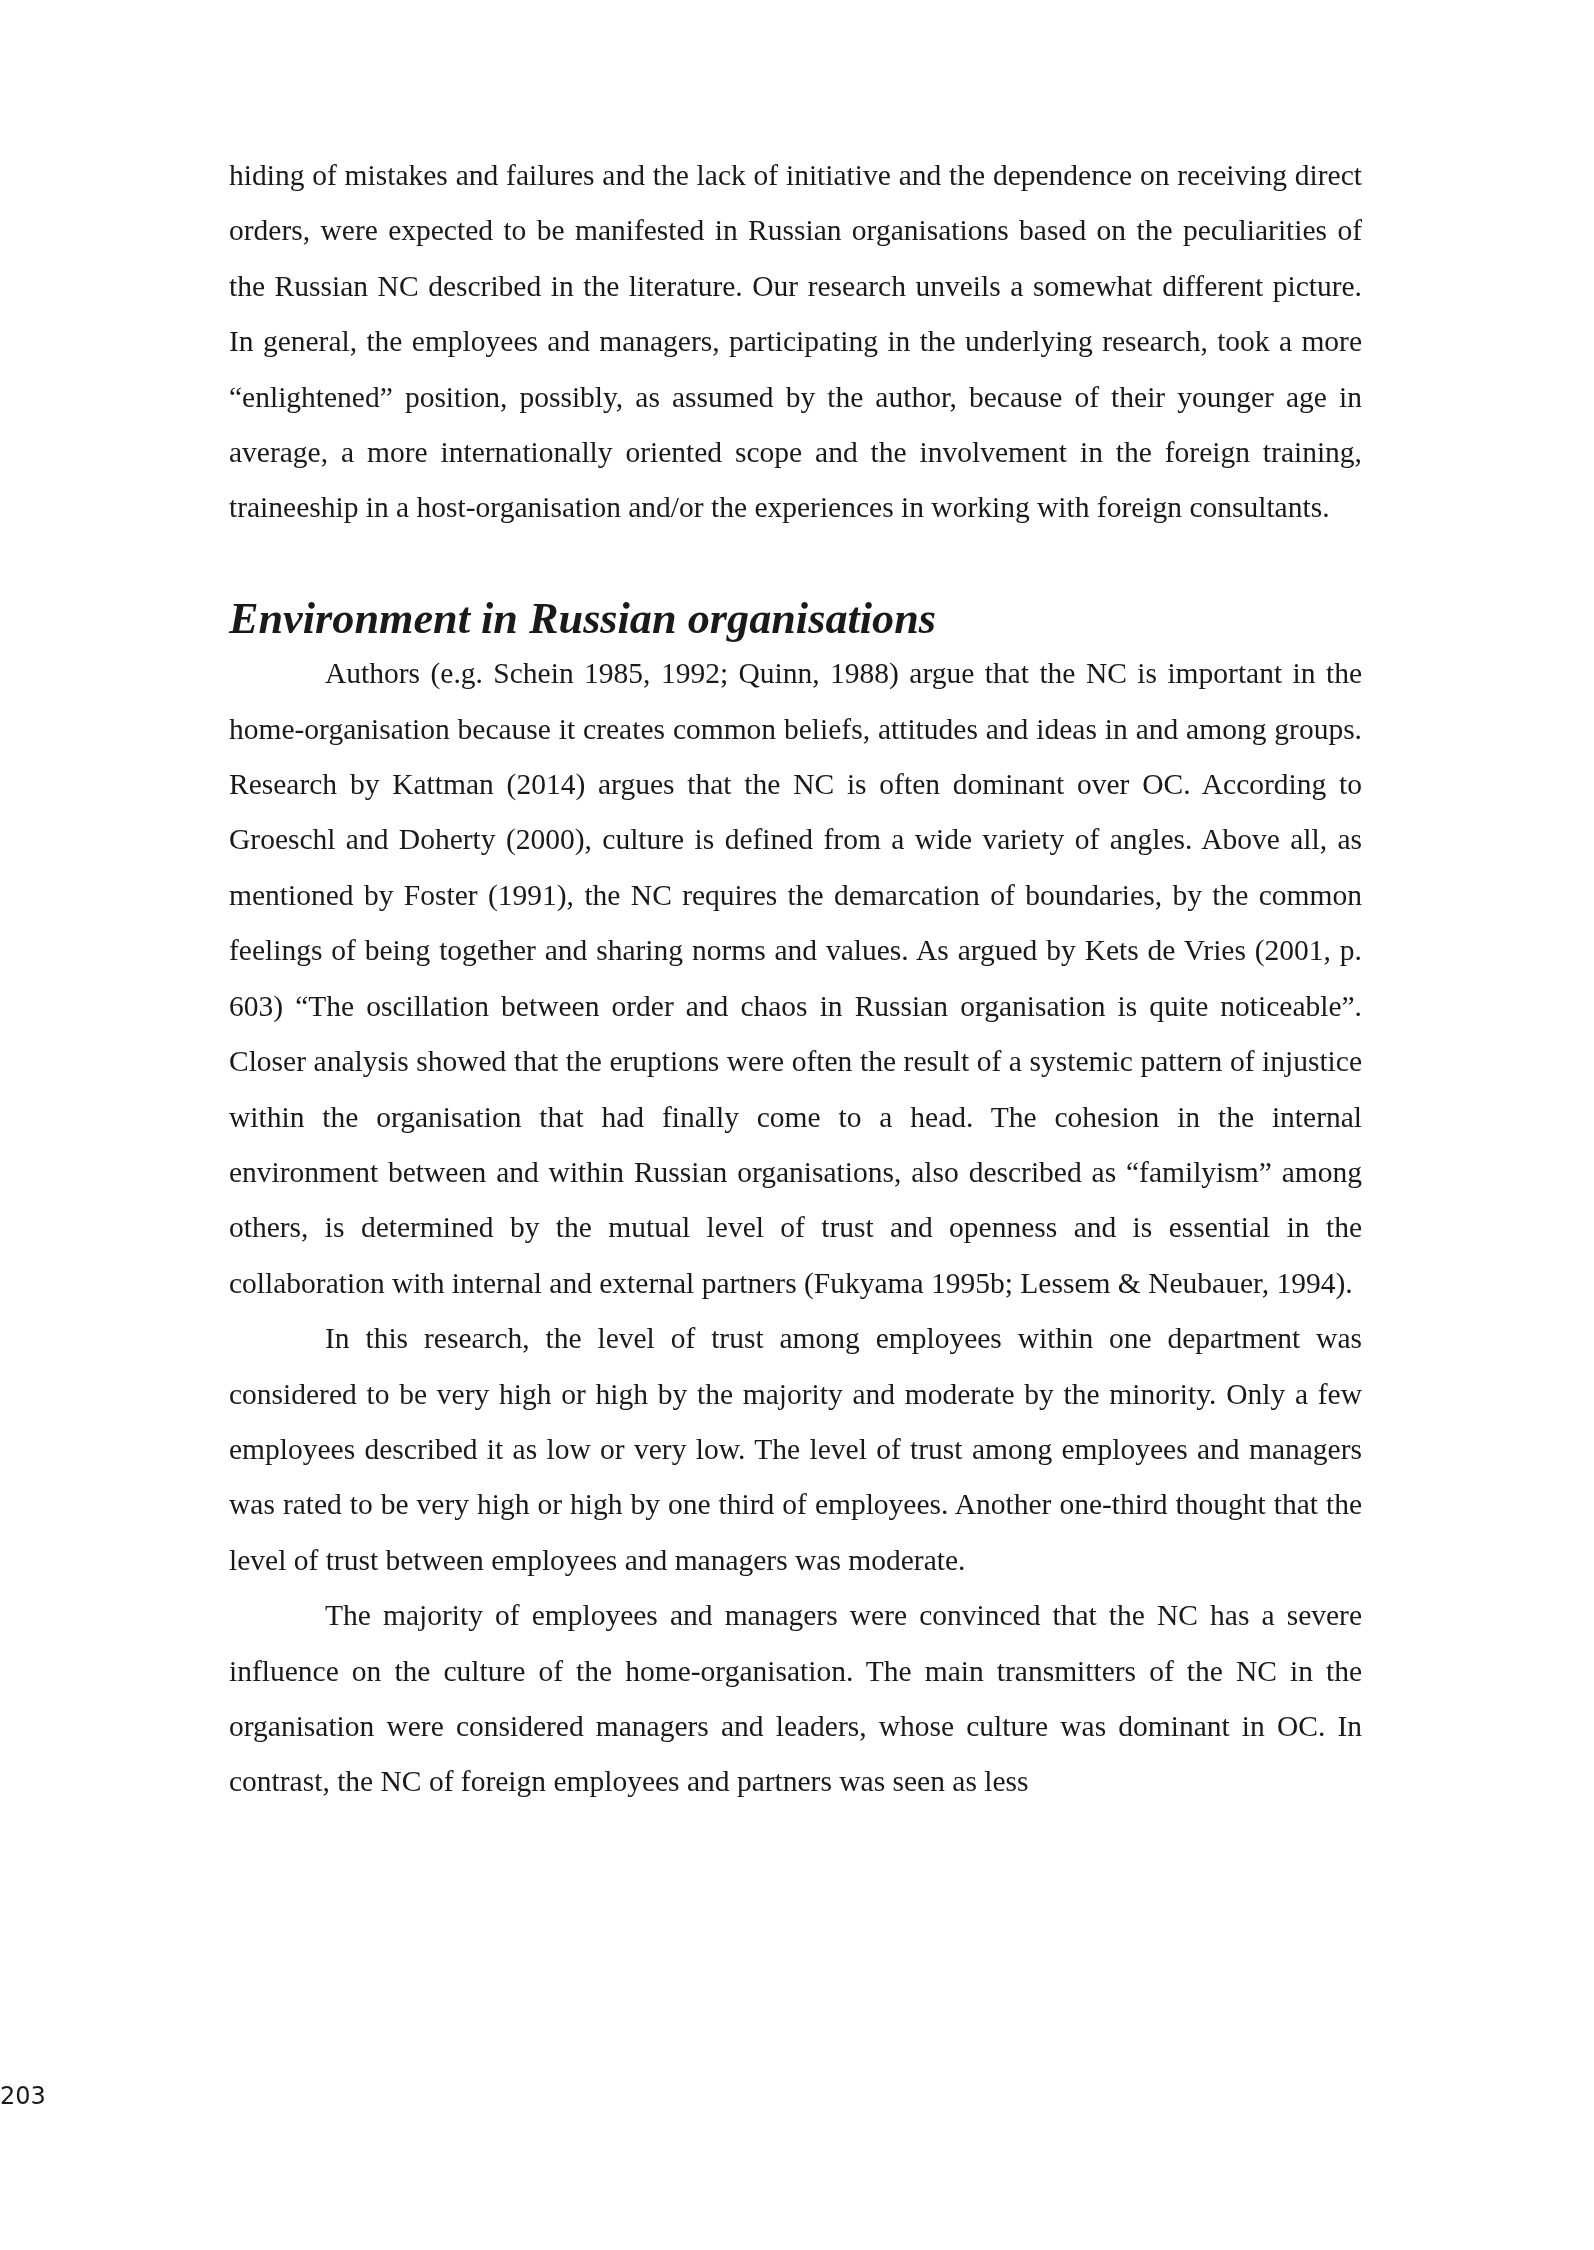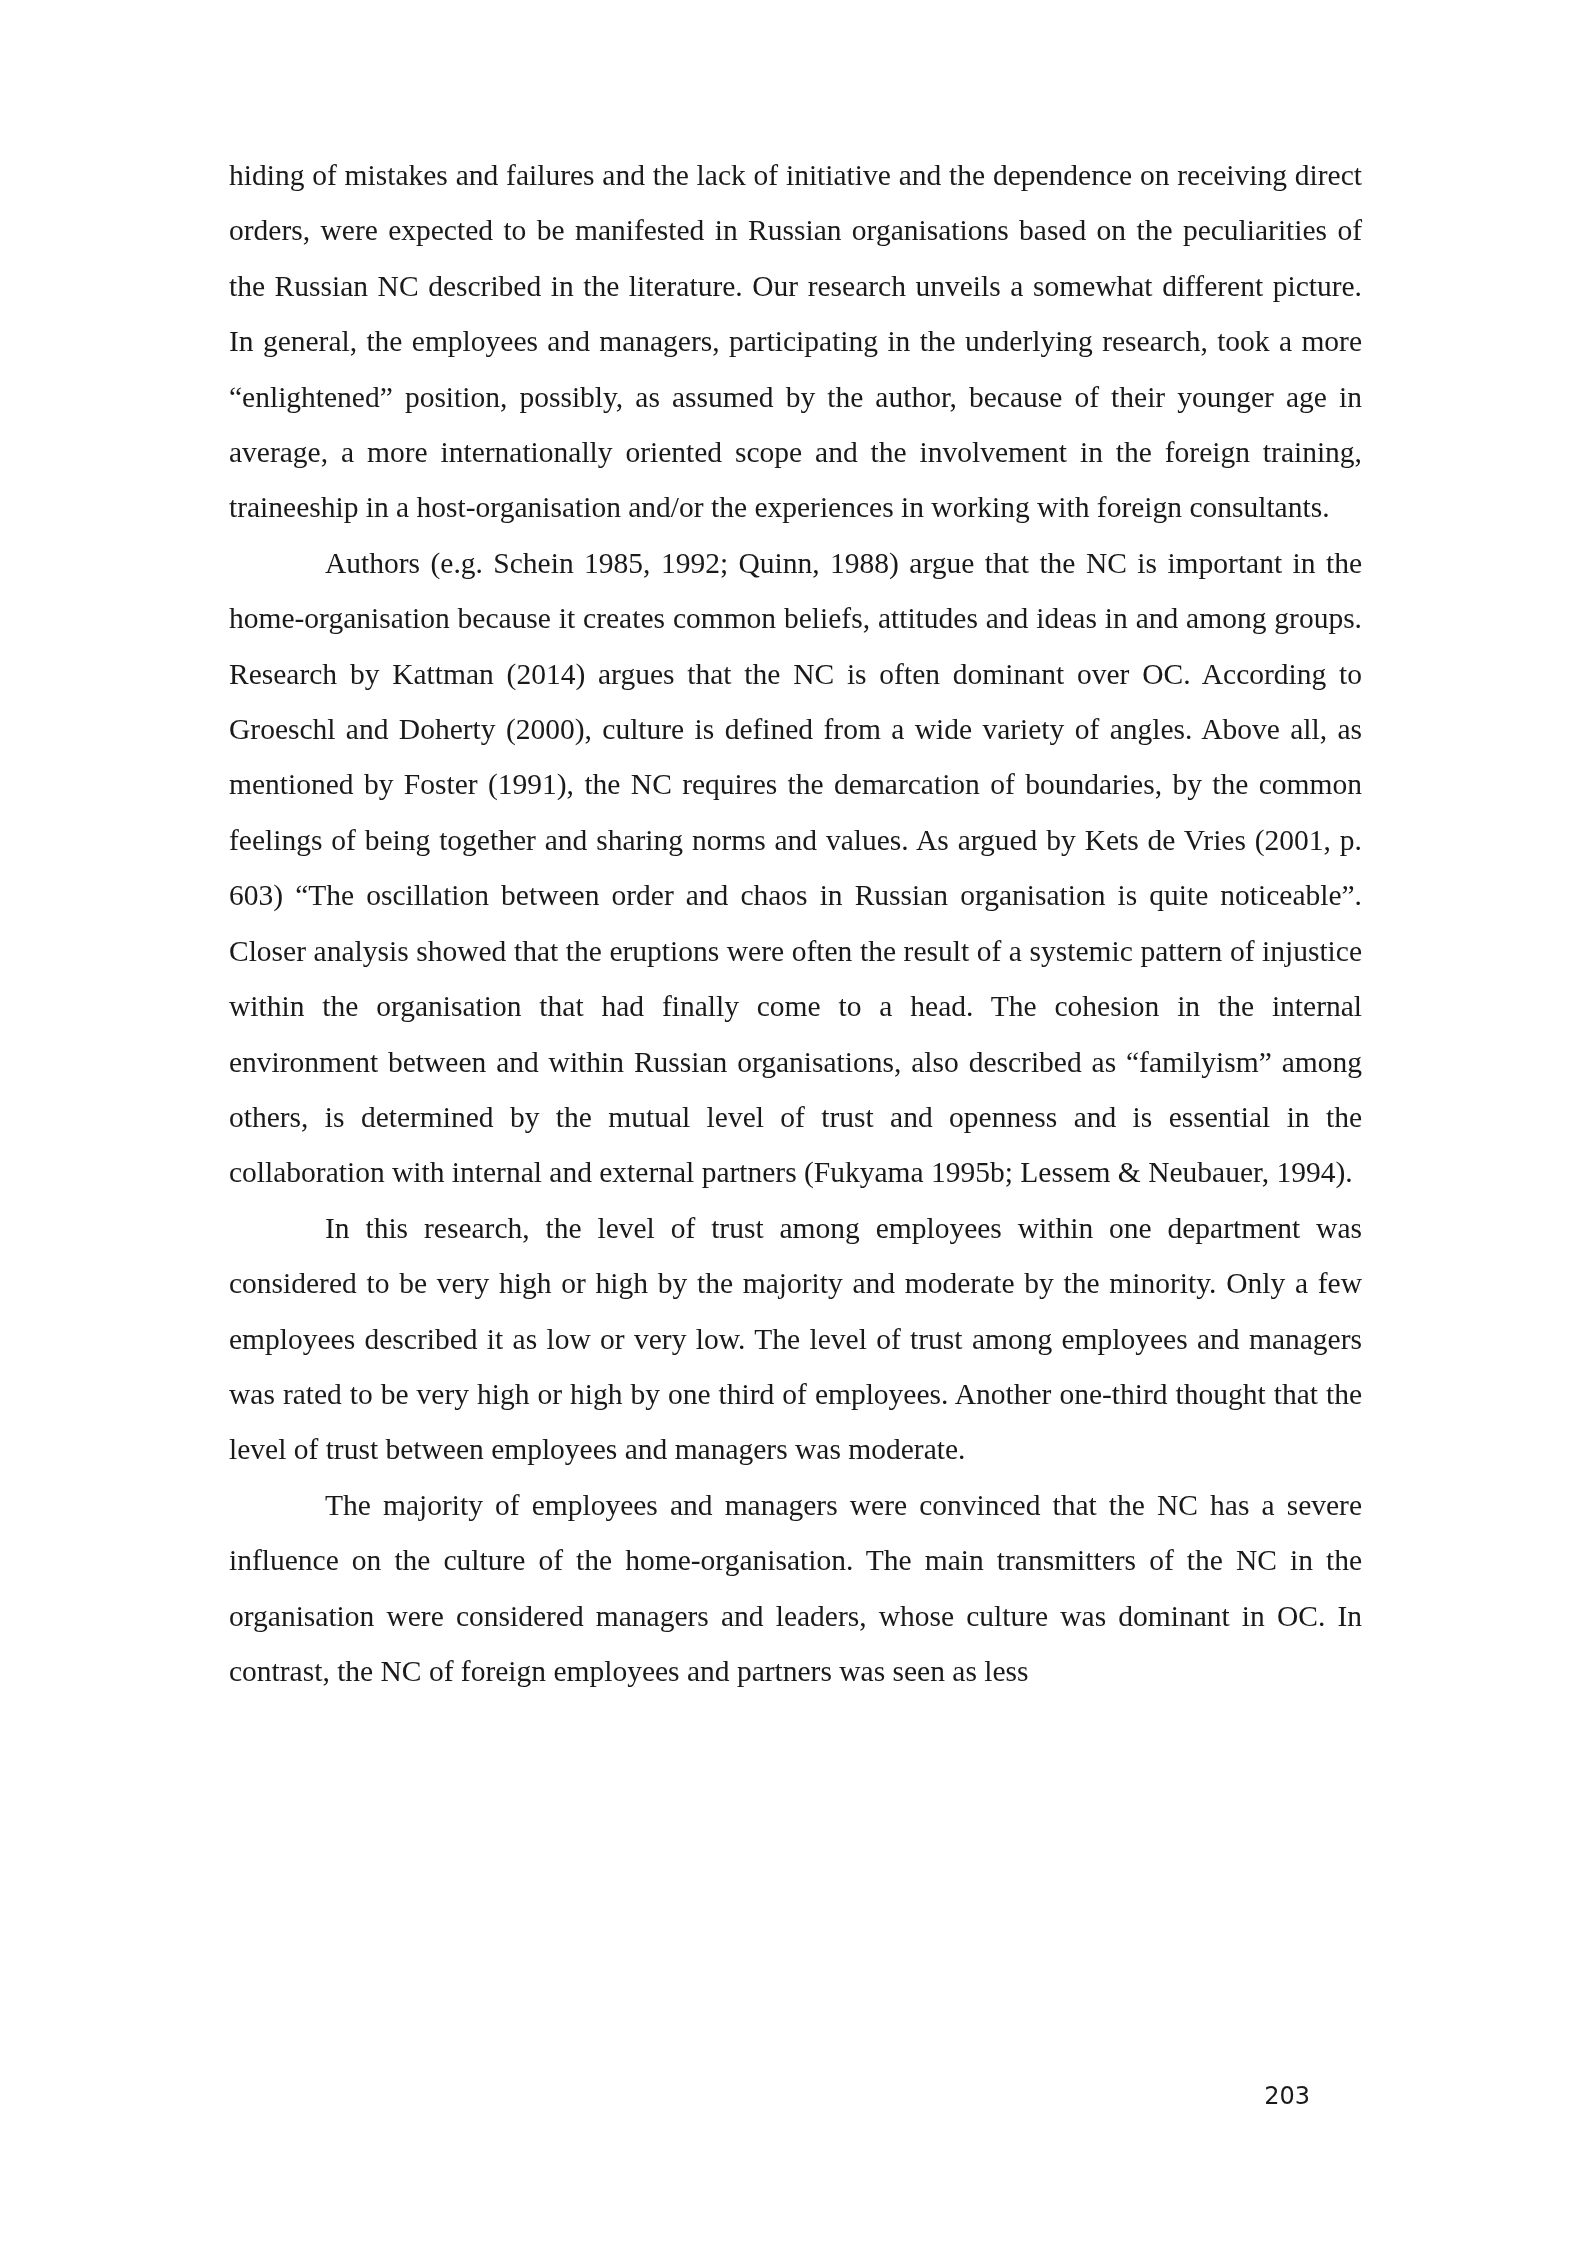--- a/index.html
+++ b/index.html
@@ -24,31 +24,32 @@
   .heading {
     margin: 55px 0 0 0;
     font-weight: bold;
     font-style: italic;
   }
   .page-number {
     position: absolute;
     left: 0;
     width: 1310px;
     top: 2082px;
-    text-align: right;
+    text-align: left;
     font-family: "DejaVu Sans", "Liberation Sans", sans-serif;
     font-size: 24px;
     color: #1a1a1a;
   }
 </style>
 </head>
 <body>
 
 <div class="page">
   <p class="para">hiding of mistakes and failures and the lack of initiative and the dependence on receiving direct orders, were expected to be manifested in Russian organisations based on the peculiarities of the Russian NC described in the literature. Our research unveils a somewhat different picture. In general, the employees and managers, participating in the underlying research, took a more “enlightened” position, possibly, as assumed by the author, because of their younger age in average, a more internationally oriented scope and the involvement in the foreign training, traineeship in a host-organisation and/or the experiences in working with foreign consultants.</p>
 
+  <h2 class="heading">Environment in Russian organisations</h2>
 
   <p class="para indent">Authors (e.g. Schein 1985, 1992; Quinn, 1988) argue that the NC is important in the home-organisation because it creates common beliefs, attitudes and ideas in and among groups. Research by Kattman (2014) argues that the NC is often dominant over OC. According to Groeschl and Doherty (2000), culture is defined from a wide variety of angles. Above all, as mentioned by Foster (1991), the NC requires the demarcation of boundaries, by the common feelings of being together and sharing norms and values. As argued by Kets de Vries (2001, p. 603) “The oscillation between order and chaos in Russian organisation is quite noticeable”. Closer analysis showed that the eruptions were often the result of a systemic pattern of injustice within the organisation that had finally come to a head. The cohesion in the internal environment between and within Russian organisations, also described as “familyism” among others, is determined by the mutual level of trust and openness and is essential in the collaboration with internal and external partners (Fukyama 1995b; Lessem &amp; Neubauer, 1994).</p>
   <p class="para indent">In this research, the level of trust among employees within one department was considered to be very high or high by the majority and moderate by the minority. Only a few employees described it as low or very low. The level of trust among employees and managers was rated to be very high or high by one third of employees. Another one-third thought that the level of trust between employees and managers was moderate.</p>
   <p class="para indent">The majority of employees and managers were convinced that the NC has a severe influence on the culture of the home-organisation. The main transmitters of the NC in the organisation were considered managers and leaders, whose culture was dominant in OC. In contrast, the NC of foreign employees and partners was seen as less</p>
 </div>
 
 <div class="page-number">203</div>
 
 </body></html>

